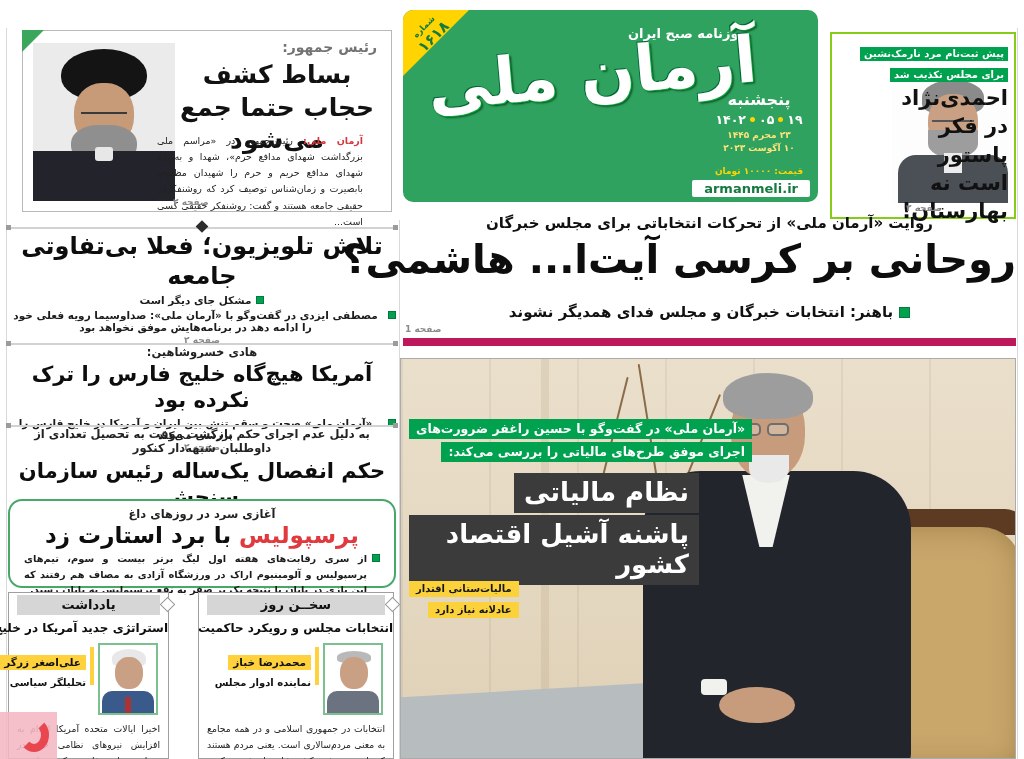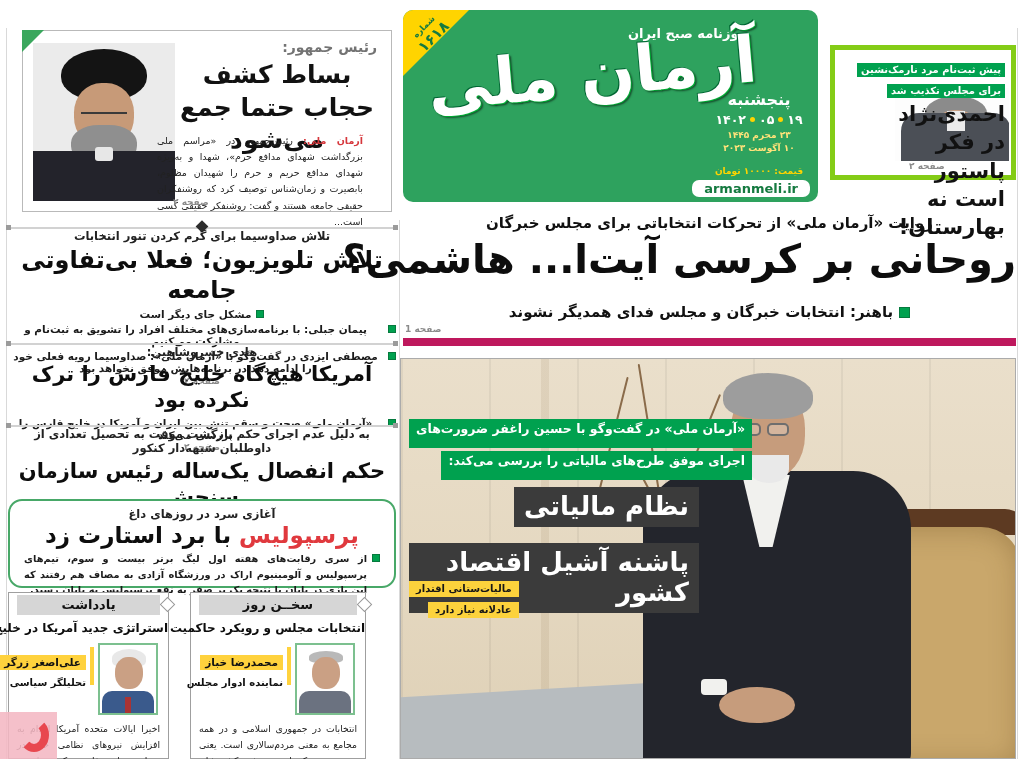--- a/index.html
+++ b/index.html
@@ -43,24 +43,24 @@
   .issue-number { font-size:15px; display:block; }
   .tagline { position:absolute; right:72px; top:16px; color:#fff; font-weight:bold; font-size:13px; }
   .logo { position:absolute; left:34px; top:26px; width:320px; text-align:center; color:#fff; font-weight:bold; font-size:64px; white-space:nowrap; transform:rotate(-5deg);
           text-shadow:1px 1px 0 #0a3, -1px -1px 0 #063, 2px 2px 2px rgba(0,0,0,.55); }
   .date-block { position:absolute; right:8px; top:80px; width:102px; text-align:center; color:#fff; }
   .weekday { font-size:16px; font-weight:bold; }
   .date-row { display:flex; direction:rtl; justify-content:center; align-items:center; gap:4px; margin-top:3px; font-size:12.5px; font-weight:bold; }
   .date-dot { width:5px; height:5px; border-radius:50%; background:var(--yellow,#ffd400); }
   .date-small { font-size:9px; font-weight:bold; color:#ffe27a; margin-top:3px; }
   .price { font-size:9px; font-weight:bold; color:var(--yellow,#ffd400); margin-top:13px; }
-  .website { display:inline-block; margin-top:4px; background:#fff; color:#157a40; font-weight:bold; font-size:13px; padding:1px 12px; border-radius:7px; }
-
-  
-  .ahmadi-box { position:absolute; left:830px; top:45px; width:186px; height:135px; border:5px solid #84cc16; background:#fff; }
+  .website { display:inline-block; margin-top:4px; background:#fff; color:#157a40; font-weight:bold; font-size:13px; padding:1px 12px; border-radius:2px; }
+
+  
+  .ahmadi-box { position:absolute; left:830px; top:32px; width:186px; height:187px; border:2px solid #84cc16; background:#fff; }
   .ahmadi-photo { position:absolute; left:60px; right:2px; top:38px; bottom:14px; background:#fdfdfd; overflow:hidden; }
   .a-hair { position:absolute; top:8px; left:30px; width:62px; height:34px; background:#8b8b8b; border-radius:50% 50% 30% 30%; }
   .a-face { position:absolute; top:22px; left:36px; width:50px; height:58px; background:#caa084; border-radius:46%; }
   .a-glass { position:absolute; top:42px; left:40px; width:42px; height:8px; border-bottom:2px solid #555; }
   .a-beard { position:absolute; top:58px; left:36px; width:50px; height:28px; background:#9d9d9d; border-radius:0 0 50% 50%; }
   .a-suit { position:absolute; bottom:0; left:6px; width:110px; height:48px; background:#4b4f56; border-radius:18px 18px 0 0; }
   .a-shirt { position:absolute; bottom:30px; left:52px; width:18px; height:20px; background:#ececec; }
   .ahmadi-kicker { position:absolute; right:6px; top:8px; text-align:right; }
   .ahmadi-kicker span { display:inline-block; background:var(--green,#00a14f); color:#fff; font-size:10px; font-weight:bold; padding:1px 4px 2px; margin-bottom:2px; }
   .ahmadi-headline { position:absolute; right:6px; top:50px; width:108px; font-size:21px; font-weight:bold; line-height:1.35; color:#111; text-align:right; }
@@ -91,21 +91,21 @@
   .sports-box { position:absolute; left:8px; top:499px; width:388px; height:89px; border:2px solid #48a868; border-radius:14px; text-align:center; padding-top:6px; background:#fff; }
   .sports-kicker { font-size:11.5px; font-weight:bold; color:#222; }
   .sports-headline { font-size:23px; font-weight:bold; margin-top:1px; color:#0d0d0d; }
   .sports-headline .red { color:var(--red,#e0393e); }
   .sports-bullet { display:flex; gap:5px; text-align:justify; font-size:9.8px; font-weight:bold; line-height:1.6; color:#1b1b1b; padding:3px 14px 0; }
   .sports-bullet .sq { width:8px; height:8px; margin-top:3px; }
 
   
   .abox { position:absolute; top:592px; height:167px; border:1px solid #9f9f9f; background:#fff; }
   .abox.note { left:8px;  width:161px; }
-  .abox.day  { left:190px; width:176px; }
+  .abox.day  { left:198px; width:196px; }
   .abox-hdr { position:absolute; top:2px; left:8px; right:8px; height:20px; background:#d6d6d6; text-align:center; font-size:13px; font-weight:bold; color:#111; line-height:20px; }
   .hdr-diamond { position:absolute; right:-5px; top:4px; width:11px; height:11px; background:#fff; border:1px solid #999; transform:rotate(45deg); }
   .abox-title { position:absolute; top:28px; width:100%; text-align:center; font-size:12px; font-weight:bold; color:#0d0d0d; white-space:nowrap; }
   .aphoto { position:absolute; right:10px; top:50px; width:60px; height:72px; background:#fff; border:2px solid #7cc08f; overflow:hidden; }
   .ap-hair { position:absolute; top:4px; left:12px; width:34px; height:18px; border-radius:50% 50% 30% 30%; }
   .ap-face { position:absolute; top:12px; left:15px; width:28px; height:32px; background:#caa084; border-radius:46%; }
   .ap-suit { position:absolute; bottom:0; left:2px; width:52px; height:22px; border-radius:10px 10px 0 0; }
   .ap-tie  { position:absolute; bottom:0; left:25px; width:6px; height:16px; background:#a33; }
   .accent-bar { position:absolute; right:74px; top:54px; width:4px; height:38px; background:#ffd23d; }
   .aname { position:absolute; right:82px; top:62px; background:#ffd23d; color:#111; font-size:10.5px; font-weight:bold; padding:1px 5px 2px; white-space:nowrap; }
@@ -127,23 +127,23 @@
   .man-shirt { position:absolute; left:332px; top:116px; width:66px; height:72px; background:#f1f1ee; clip-path:polygon(14% 0,86% 0,60% 100%,40% 100%); }
   .man-head { position:absolute; left:330px; top:26px; width:74px; height:94px; background:#c69c7c; border-radius:46%; }
   .man-hair { position:absolute; left:322px; top:14px; width:90px; height:46px; background:#9d9d9d; border-radius:50% 50% 40% 40%; }
   .lens { position:absolute; top:64px; width:22px; height:13px; border:2px solid #6e6e6e; border-radius:5px; background:rgba(255,255,255,.25); }
   .lens.l1 { left:338px; } .lens.l2 { left:366px; }
   .man-goatee { position:absolute; left:348px; top:96px; width:40px; height:28px; background:#e9e9e9; border-radius:0 0 50% 50%; }
   .man-hands { position:absolute; left:318px; top:328px; width:76px; height:36px; background:#c69c7c; border-radius:50%; }
   .cuff { position:absolute; left:300px; top:320px; width:26px; height:16px; background:#f1f1ee; border-radius:4px; }
 
   .iv-kicker { position:absolute; left:8px; top:60px; text-align:left; }
-  .iv-kicker span { display:table; background:var(--green,#00a14f); color:#fff; font-size:12.5px; font-weight:bold; padding:2px 7px 12px; margin-bottom:3px; }
+  .iv-kicker span { display:table; background:var(--green,#00a14f); color:#fff; font-size:12.5px; font-weight:bold; padding:2px 7px 3px; margin-bottom:3px; }
   .iv-headline { position:absolute; left:8px; top:112px; width:290px; text-align:right; }
-  .iv-headline span { display:inline-block; background:#3b3b3b; color:#fff; font-size:26px; font-weight:bold; padding:4px 10px 6px; margin-top:16px; }
+  .iv-headline span { display:inline-block; background:#3b3b3b; color:#fff; font-size:26px; font-weight:bold; padding:4px 10px 6px; margin-top:2px; }
   .iv-quote { position:absolute; left:8px; text-align:left; }
   .iv-quote.q1 { top:222px; } .iv-quote.q2 { top:298px; }
   .iv-quote div { display:table; background:#fcd23c; color:#161616; font-size:10px; font-weight:bold; padding:2px 7px 3px; margin-bottom:5px; }
 
   
   .stamp { position:absolute; left:0; top:712px; width:57px; height:47px; background:rgba(244,183,195,.88); overflow:hidden; }
   .stamp-glyph { position:absolute; right:8px; top:6px; width:30px; height:34px; border:8px solid #e8474f; border-top-color:transparent; border-left-color:transparent; border-radius:50%; }
 
   .vline { position:absolute; width:1px; background:#d9d9d9; }
 </style>
@@ -220,29 +220,24 @@
       <span>باهنر: انتخابات خبرگان و مجلس فدای همدیگر نشوند</span>
     </div>
     <div class="lead-page pgref">صفحه 1</div>
   </div>
 
   <div class="hr" style="left:8px; top:227px; width:388px;">
     <div class="top-diamond"></div>
   </div>
 
   <div class="lc tv-box">
-    <div class="kicker">تلاش صداوسیما برای گرم کردن تنور انتخابات</div>
     <div class="headline">تلاش تلویزیون؛ فعلا بی‌تفاوتی جامعه</div>
     <div class="b-row">
         <span class="sq"></span>
         <span>مشکل جای دیگر است</span>
-      </div>
-    <div class="b-row">
-        <span class="sq"></span>
-        <span>پیمان جبلی: با برنامه‌سازی‌های مختلف افراد را تشویق به ثبت‌نام و مشارکت می‌کنیم</span>
       </div>
     <div class="b-row">
         <span class="sq"></span>
         <span>مصطفی ایزدی در گفت‌وگو با «آرمان ملی»: صداوسیما رویه فعلی خود را ادامه دهد در برنامه‌هایش موفق نخواهد بود</span>
       </div>
     <div class="pgref" style="margin-top:2px;">صفحه ۲</div>
   </div>
 
   <div class="hr" style="left:8px; top:343px; width:388px;"></div>
 

